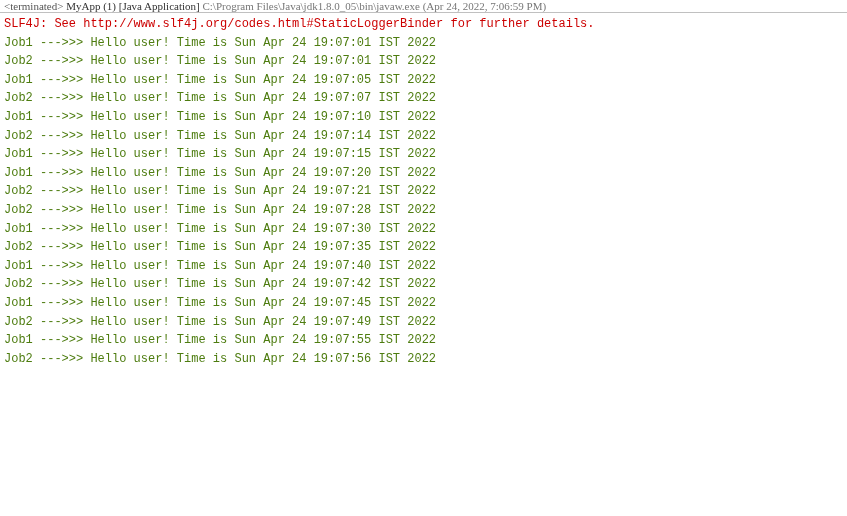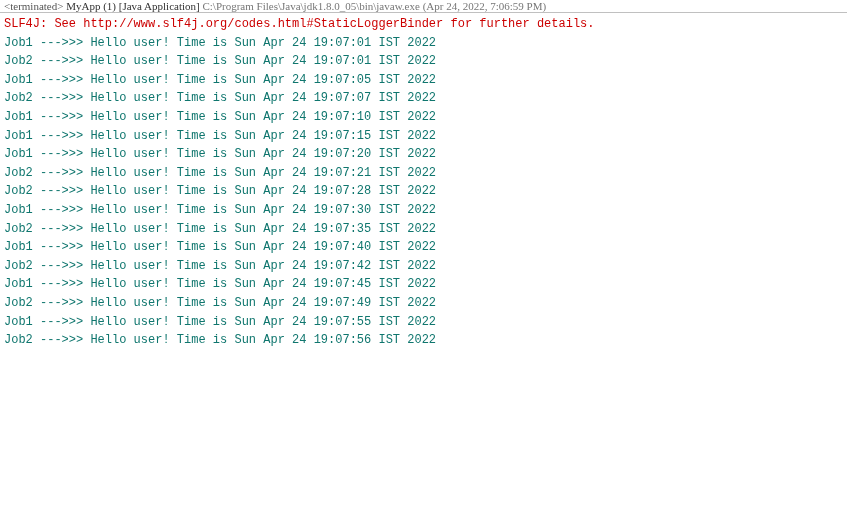--- a/index.html
+++ b/index.html
@@ -35,41 +35,42 @@
       padding: 2px 4px;
       font-size: 12px;
       line-height: 1.55;
       font-family: "Consolas", "Courier New", monospace;
     }
     .console .slf4j-line {
       color: #cc0000;
       white-space: pre;
     }
     .console .log-line {
-      color: #0f766e;
+      color: #4d7c0f;
       white-space: pre;
     }
   </style>
 </head>
 <body>
 
 <div class="header">
   <span class="terminated">&lt;terminated&gt;</span>
   <span class="app-name">MyApp (1) [Java Application]</span>
   <span class="path">C:\Program Files\Java\jdk1.8.0_05\bin\javaw.exe (Apr 24, 2022, 7:06:59 PM)</span>
 </div>
 
 <div class="console">
   <div class="slf4j-line">SLF4J: See http://www.slf4j.org/codes.html#StaticLoggerBinder for further details.</div>
   <div id="log-lines">
       <div class="log-line">Job1 ---&gt;&gt;&gt; Hello user! Time is Sun Apr 24 19:07:01 IST 2022</div>
       <div class="log-line">Job2 ---&gt;&gt;&gt; Hello user! Time is Sun Apr 24 19:07:01 IST 2022</div>
       <div class="log-line">Job1 ---&gt;&gt;&gt; Hello user! Time is Sun Apr 24 19:07:05 IST 2022</div>
       <div class="log-line">Job2 ---&gt;&gt;&gt; Hello user! Time is Sun Apr 24 19:07:07 IST 2022</div>
       <div class="log-line">Job1 ---&gt;&gt;&gt; Hello user! Time is Sun Apr 24 19:07:10 IST 2022</div>
+      <div class="log-line">Job2 ---&gt;&gt;&gt; Hello user! Time is Sun Apr 24 19:07:14 IST 2022</div>
       <div class="log-line">Job1 ---&gt;&gt;&gt; Hello user! Time is Sun Apr 24 19:07:15 IST 2022</div>
       <div class="log-line">Job1 ---&gt;&gt;&gt; Hello user! Time is Sun Apr 24 19:07:20 IST 2022</div>
       <div class="log-line">Job2 ---&gt;&gt;&gt; Hello user! Time is Sun Apr 24 19:07:21 IST 2022</div>
       <div class="log-line">Job2 ---&gt;&gt;&gt; Hello user! Time is Sun Apr 24 19:07:28 IST 2022</div>
       <div class="log-line">Job1 ---&gt;&gt;&gt; Hello user! Time is Sun Apr 24 19:07:30 IST 2022</div>
       <div class="log-line">Job2 ---&gt;&gt;&gt; Hello user! Time is Sun Apr 24 19:07:35 IST 2022</div>
       <div class="log-line">Job1 ---&gt;&gt;&gt; Hello user! Time is Sun Apr 24 19:07:40 IST 2022</div>
       <div class="log-line">Job2 ---&gt;&gt;&gt; Hello user! Time is Sun Apr 24 19:07:42 IST 2022</div>
       <div class="log-line">Job1 ---&gt;&gt;&gt; Hello user! Time is Sun Apr 24 19:07:45 IST 2022</div>
       <div class="log-line">Job2 ---&gt;&gt;&gt; Hello user! Time is Sun Apr 24 19:07:49 IST 2022</div>

